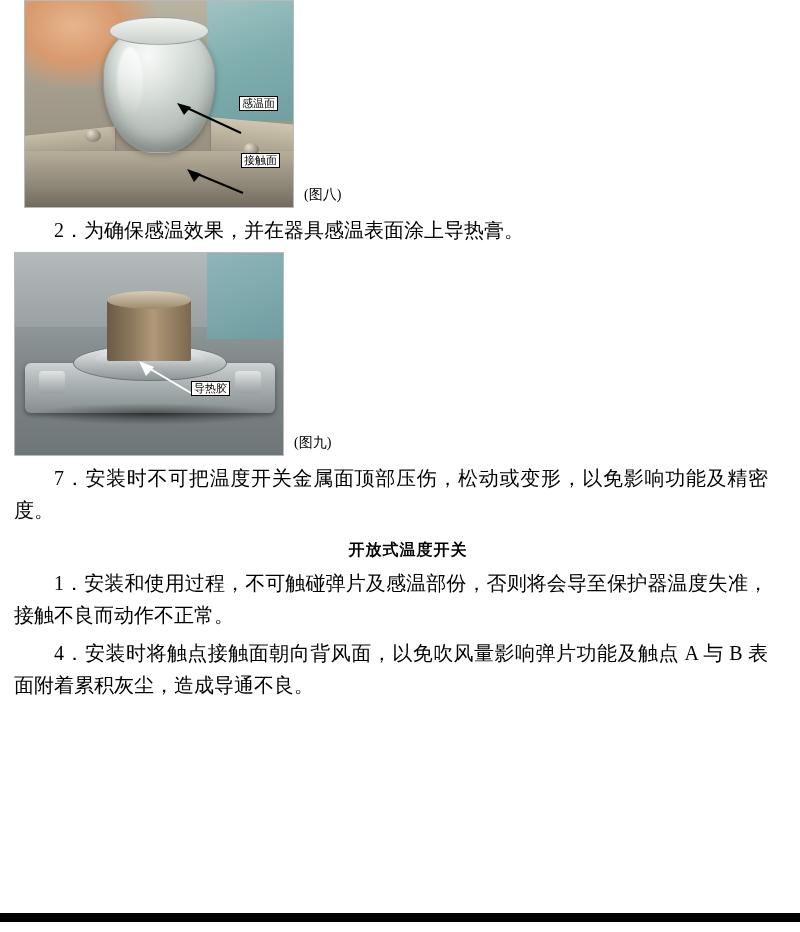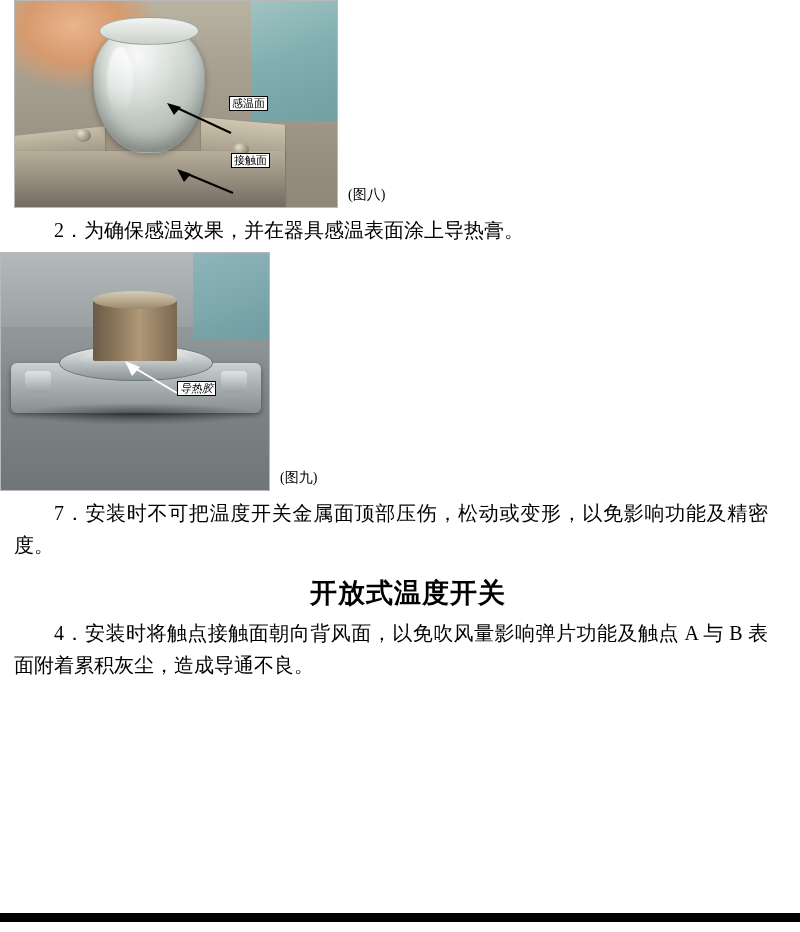--- a/index.html
+++ b/index.html
@@ -36,23 +36,23 @@
   .fig-caption {
     font-size: 14px;
     line-height: 1;
     padding-bottom: 6px;
     padding-left: 10px;
     white-space: nowrap;
   }
 
   
   #photo-fig8 {
-    width: 324px;
+    width: 270px;
     height: 208px;
-    margin-left: 14px;
+    margin-left: 24px;
     background:
       radial-gradient(ellipse 120px 90px at 18% 12%, #e8b58e 0%, #d79a6d 40%, rgba(215,154,109,0) 72%),
       linear-gradient(180deg, #b9b3a2 0%, #a9a293 30%, #9c9484 64%, #8e8677 100%);
     padding-left: 15px;
   }
   
   #photo-fig8 .plate {
     position: absolute;
     background: linear-gradient(180deg, #cfc7b4, #a79f8c);
     box-shadow: 0 1px 2px rgba(0,0,0,.35);
@@ -102,23 +102,23 @@
     line-height: 13px;
     padding: 0 2px;
     white-space: nowrap;
     color: #000;
   }
   .arrow-svg { position: absolute; overflow: visible; }
 
   
   #photo-fig9 {
     width: 270px;
-    height: 239px;
+    height: 204px;
+    margin-left: 14px;
     background: linear-gradient(180deg, #9fa6a8 0%, #8f9698 36%, #7e8587 60%, #6f7678 100%);
-    font-style: italic;
   }
   #photo-fig9 .teal-bg {
     position: absolute; right: 0; top: 0; width: 76px; height: 86px;
     background: linear-gradient(160deg, #8fb6ba, #6f9da1);
   }
   #photo-fig9 .backwall {
     position: absolute; left: 0; top: 0; width: 270px; height: 74px;
     background: linear-gradient(180deg, #b4babb, #9aa1a3);
   }
   #photo-fig9 .bracket {
@@ -164,21 +164,21 @@
   p.body-text {
     font-size: 20px;
     line-height: 32px;
     margin: 6px 16px 0 0;
     padding: 0 16px 0 14px;
     text-align: justify;
     text-justify: inter-ideograph;
   }
   p.body-text .indent { display: inline-block; width: 2em; }
   h2.section-title {
-    font-size: 27px;
+    font-size: 16px;
     font-weight: bold;
     text-align: center;
     margin: 14px 0 2px 16px;
     letter-spacing: 1px;
   }
   .footer-bar {
     position: absolute;
     left: 0;
     bottom: 10px;
     width: 800px;
@@ -242,17 +242,20 @@
     <div class="fig-caption">(图九)</div>
   </div>
 
   <p class="body-text">
     <span class="indent"></span><span>7．安装时不可把温度开关金属面顶部压伤，松动或变形，以免影响功能及精密度。</span>
   </p>
 
   <h2 class="section-title">开放式温度开关</h2>
 
   <p class="body-text">
+    <span class="indent"></span><span>1．安装和使用过程，不可触碰弹片及感温部份，否则将会导至保护器温度失准，接触不良而动作不正常。</span>
+  </p>
+  <p class="body-text">
     <span class="indent"></span><span>4．安装时将触点接触面朝向背风面，以免吹风量影响弹片功能及触点 A 与 B 表面附着累积灰尘，造成导通不良。</span>
   </p>
 
   <div class="footer-bar"></div>
 </div>
 
 </body></html>

